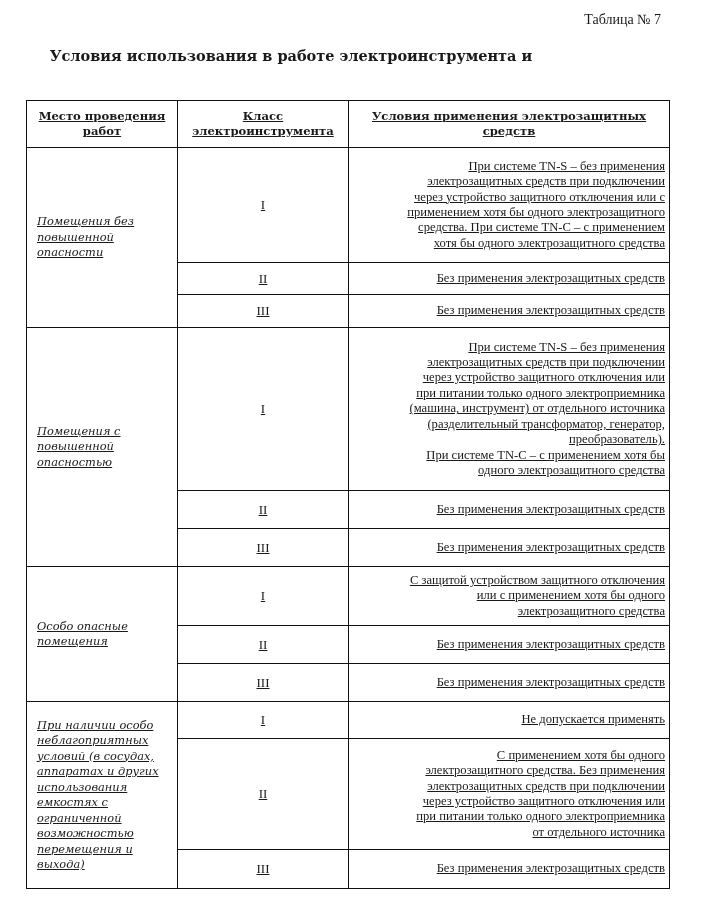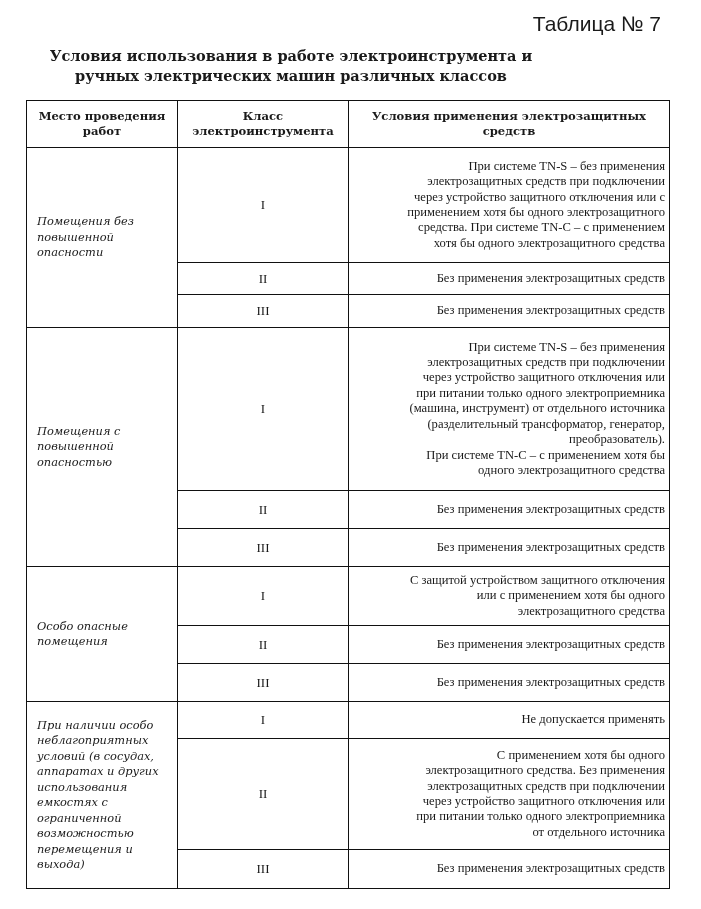--- a/index.html
+++ b/index.html
@@ -1,33 +1,32 @@
 <!DOCTYPE html>
 <html><head>
 <meta charset="utf-8">
 <style>
   html, body { margin:0; padding:0; background:#fff; }
   body { width:701px; height:909px; position:relative; font-family:"DejaVu Serif","Liberation Serif",serif; color:#1a1a1a; overflow:hidden; }
-  .table-label { position:absolute; right:40px; top:12px; font-family:Liberation Sans, sans-serif; font-size:21px; }
+  .table-label { position:absolute; right:40px; top:12px; font-family:Liberation Serif, serif; font-size:14px; }
   .title { position:absolute; left:0; width:582px; top:46px; text-align:center; font-family:"DejaVu Serif",serif; font-weight:bold; font-size:14.5px; line-height:20px; }
-  table { position:absolute; left:26px; top:100px; border-collapse:collapse; table-layout:fixed; width:643px; font-family:"Liberation Serif",serif; font-size:12.6px; line-height:15.4px; }
+  table { position:absolute; left:26px; top:100px; border-collapse:collapse; table-layout:fixed; width:643px; font-family:"Liberation Serif",serif; font-size:12.6px; line-height:15.4px;text-decoration:underline; }
   td, th { border:1.3px solid #111; padding:0; vertical-align:middle; }
   th { font-weight:bold; text-align:center; height:46px; font-family:"DejaVu Serif",serif; font-size:11.6px; line-height:15px; }
   col.c1 { width:151px; } col.c2 { width:171px; } col.c3 { width:321px; }
   td.place { font-style:italic; text-align:left; padding:0 6px 0 10px; font-family:"DejaVu Serif",serif; font-size:11.4px; line-height:15.5px; }
   td.cls { text-align:center; font-size:13px; }
   td.cond { text-align:right; padding:0 4px 0 6px; }
 </style>
 </head>
 <body>
 
 <div class="table-label">Таблица № 7</div>
 <div class="title">
   <div>Условия использования в работе электроинструмента и</div>
-  <div>ручных электрических машин различных классов</div>
 </div>
 
 <table>
   <colgroup>
       <col class="c1">
       <col class="c2">
       <col class="c3">
     </colgroup>
   <thead>
     <tr>

